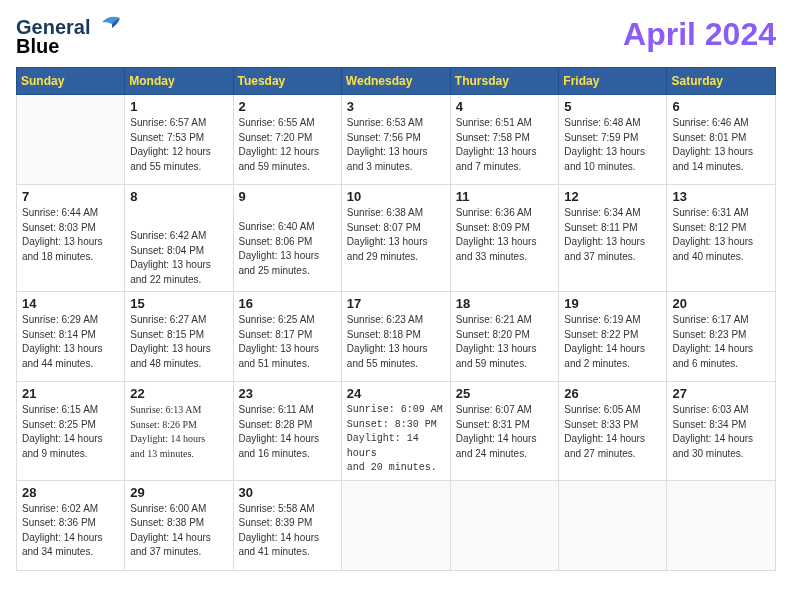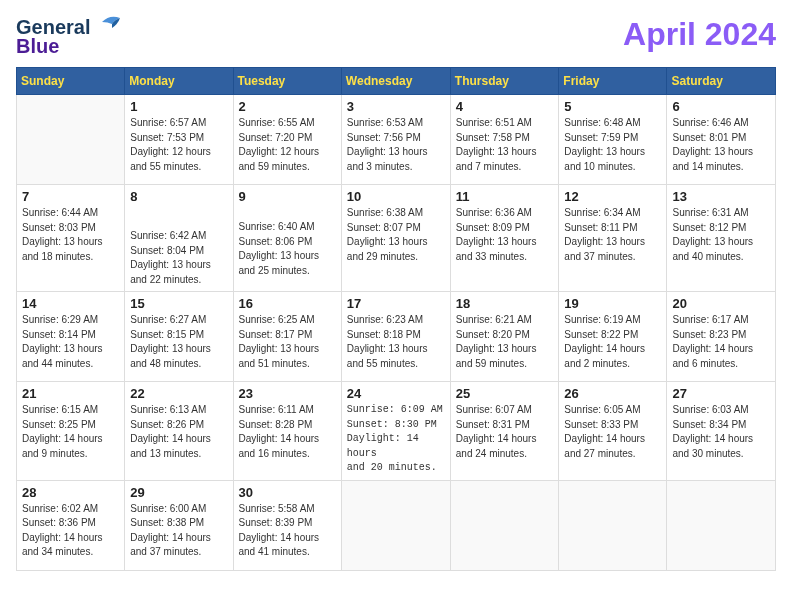--- a/index.html
+++ b/index.html
@@ -80,21 +80,21 @@
 
 <div class="header">
   <div class="logo">
     <div style="display:flex;align-items:center;">
       <span style="font-size:20px;font-weight:bold;color:#1a3a5c;">General</span>
       <svg width="30" height="22" viewBox="0 0 30 22" style="margin-left:2px;margin-top:-6px;">
         <path d="M10,8 Q18,0 28,4 Q22,6 20,10 Q16,8 10,8Z" fill="#4a90d9"></path>
         <path d="M20,10 Q22,6 28,4 Q26,10 20,14Z" fill="#2060a0"></path>
       </svg>
     </div>
-    <span style="font-size:20px;font-weight:bold;color:#4c1d95;margin-top:-4px;">Blue</span>
+    <span style="font-size:20px;font-weight:bold;color:#000000;margin-top:-4px;">Blue</span>
   </div>
   <div class="title-block">
     <h1>April 2024</h1>
   </div>
 </div>
 
 <table class="calendar">
   <thead>
     <tr>
     <th>Sunday</th>
@@ -257,21 +257,21 @@
       <tr class="week-row">
         <td>
           <div class="day-num">21</div>
           <div class="day-info" style="white-space: pre-line;">Sunrise: 6:15 AM
 Sunset: 8:25 PM
 Daylight: 14 hours
 and 9 minutes.</div>
         </td>
         <td>
           <div class="day-num">22</div>
-          <div class="day-info" style="white-space: pre-line;">Sunrise: 6:13 AM
+          <div class="day-info" style="white-space: pre-line; font-family: Liberation Serif, serif;">Sunrise: 6:13 AM
 Sunset: 8:26 PM
 Daylight: 14 hours
 and 13 minutes.</div>
         </td>
         <td>
           <div class="day-num">23</div>
           <div class="day-info" style="white-space: pre-line;">Sunrise: 6:11 AM
 Sunset: 8:28 PM
 Daylight: 14 hours
 and 16 minutes.</div>

